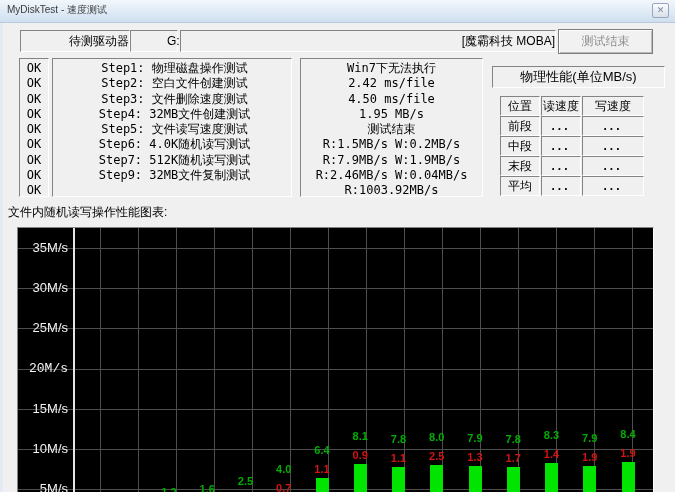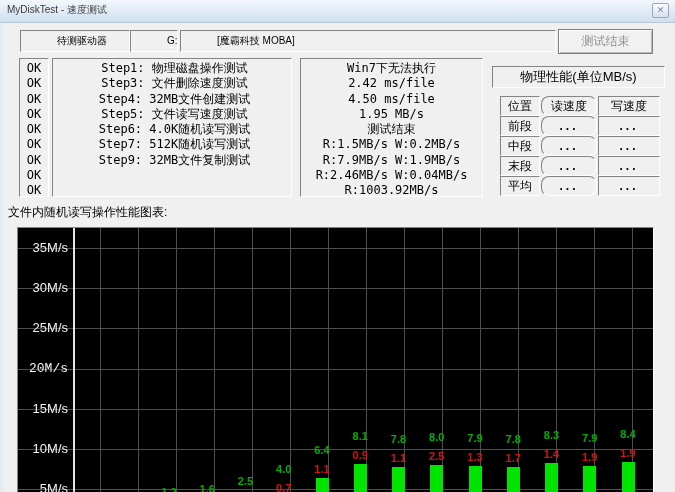--- a/index.html
+++ b/index.html
@@ -26,21 +26,21 @@
     font-size:9px; line-height:13px; text-align:center; color:#7c8aa3;
     cursor:default;
   }
   .left-frame { position:absolute; left:0; top:23px; width:3px; height:469px; background:#e3ecf5; }
 
   
   .sunken {
     position:absolute; background:#f0f0f0;
     border:1px solid; border-color:#848484 #ffffff #ffffff #848484;
   }
-  .boxlabel { text-align:left; font-size:10px; line-height:20px;padding-left:36px; }
+  .boxlabel { text-align:right; font-size:12px; line-height:20px;padding-left:36px; }
 
   .disabled-btn {
     position:absolute; left:558px; top:29px; width:95px; height:25px;
     background:#f1f1f1; border:1px solid #7e7e7e;
     box-shadow:inset 1px 1px 0 #fff, inset -1px -1px 0 #b9b9b9;
     color:#8f8f8f; font-size:12px; text-align:center; line-height:23px;
   }
 
   .mono { font-family:"DejaVu Sans Mono","Liberation Mono",monospace;text-align:center; }
   .listline { height:15.3px; line-height:15.3px; font-size:12px; white-space:pre; }
@@ -52,21 +52,21 @@
 
   
   #phys-table { position:absolute; left:500px; top:96px; width:163px; }
   .ptr { display:flex; }
   .ptc {
     height:20px; background:#f0f0f0;
     border:1px solid; border-color:#848484 #ffffff #ffffff #848484;
     font-size:12px; line-height:18px; text-align:center;
   }
   .ptc.c0 { width:40px; }
-  .ptc.c1 { width:56px; margin-left:1px;border-radius:8px; }
+  .ptc.c1 { width:40px; margin-left:1px; }
   .ptc.c2 { width:62px; margin-left:1px; }
   .dots { letter-spacing:3px; font-weight:bold; }
 
   #chart-label { position:absolute; left:8px; top:204px; font-size:12px; }
 
   
   #chart {
     position:absolute; left:17px; top:227px; width:637px; height:305px;
     border:1px solid; border-color:#848484 #ffffff #ffffff #848484;
     background:#000;
@@ -107,20 +107,21 @@
     <div class="listline">OK</div>
     <div class="listline">OK</div>
     <div class="listline">OK</div>
     <div class="listline">OK</div>
     <div class="listline">OK</div>
     <div class="listline">OK</div>
     <div class="listline">OK</div>
   </div>
 <div class="sunken mono" id="steps-box">
     <div class="listline">Step1: 物理磁盘操作测试</div>
+    <div class="listline">Step2: 空白文件创建测试</div>
     <div class="listline">Step3: 文件删除速度测试</div>
     <div class="listline">Step4: 32MB文件创建测试</div>
     <div class="listline">Step5: 文件读写速度测试</div>
     <div class="listline">Step6: 4.0K随机读写测试</div>
     <div class="listline">Step7: 512K随机读写测试</div>
     <div class="listline">Step9: 32MB文件复制测试</div>
   </div>
 <div class="sunken mono" id="results-box">
     <div class="listline">Win7下无法执行</div>
     <div class="listline">2.42 ms/file</div>

